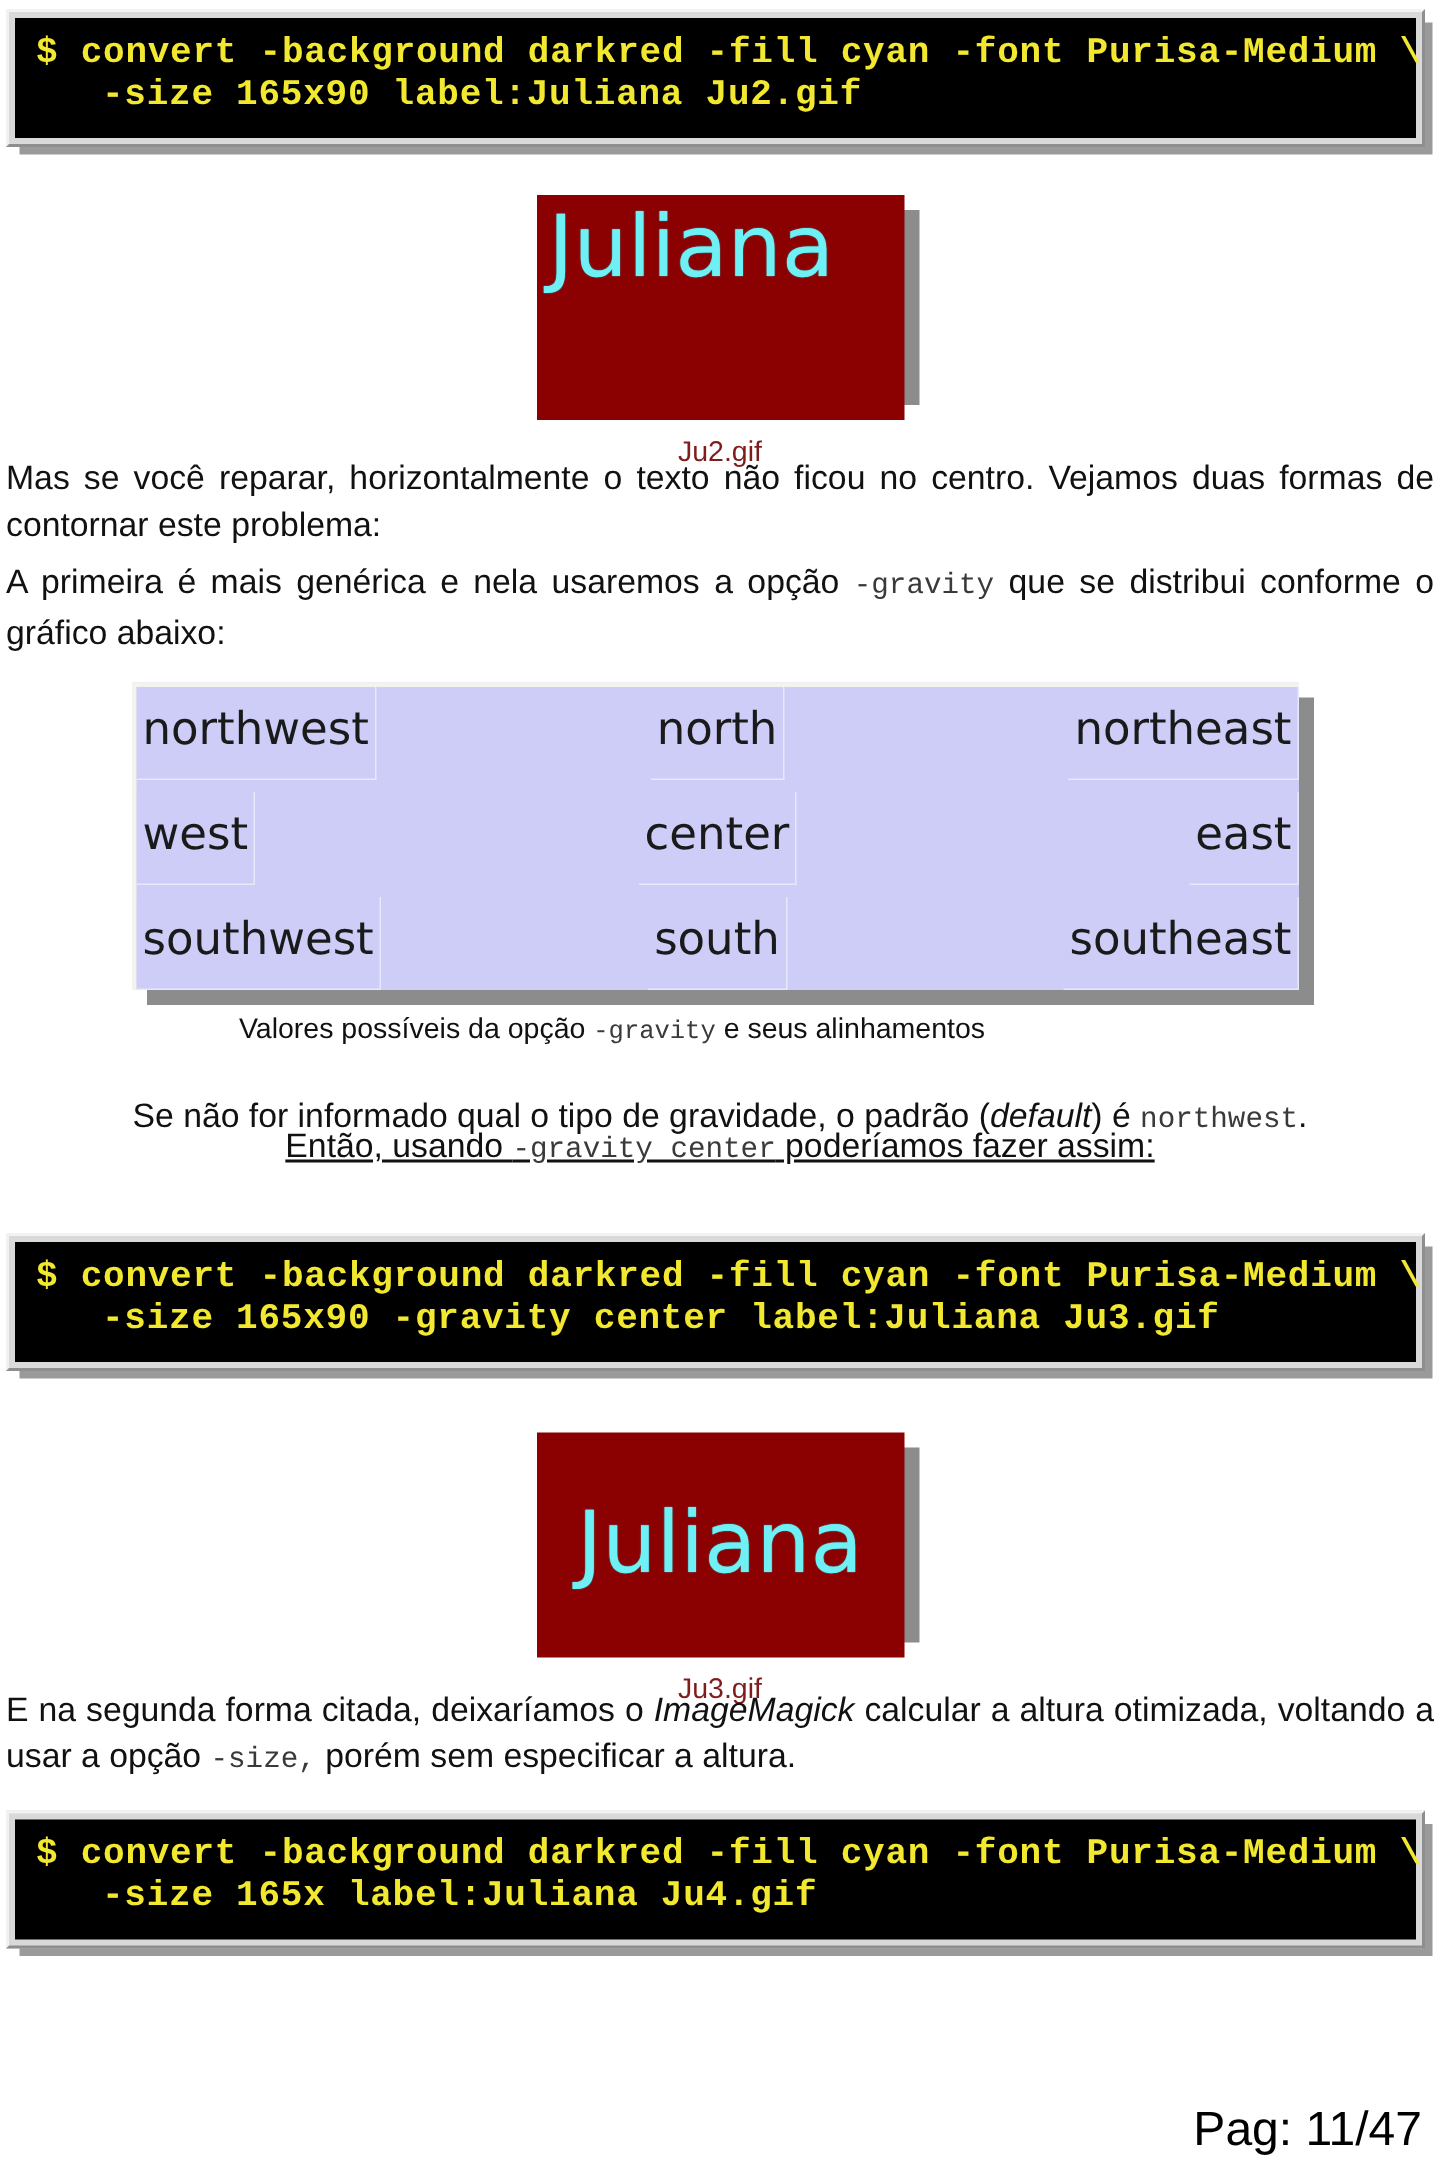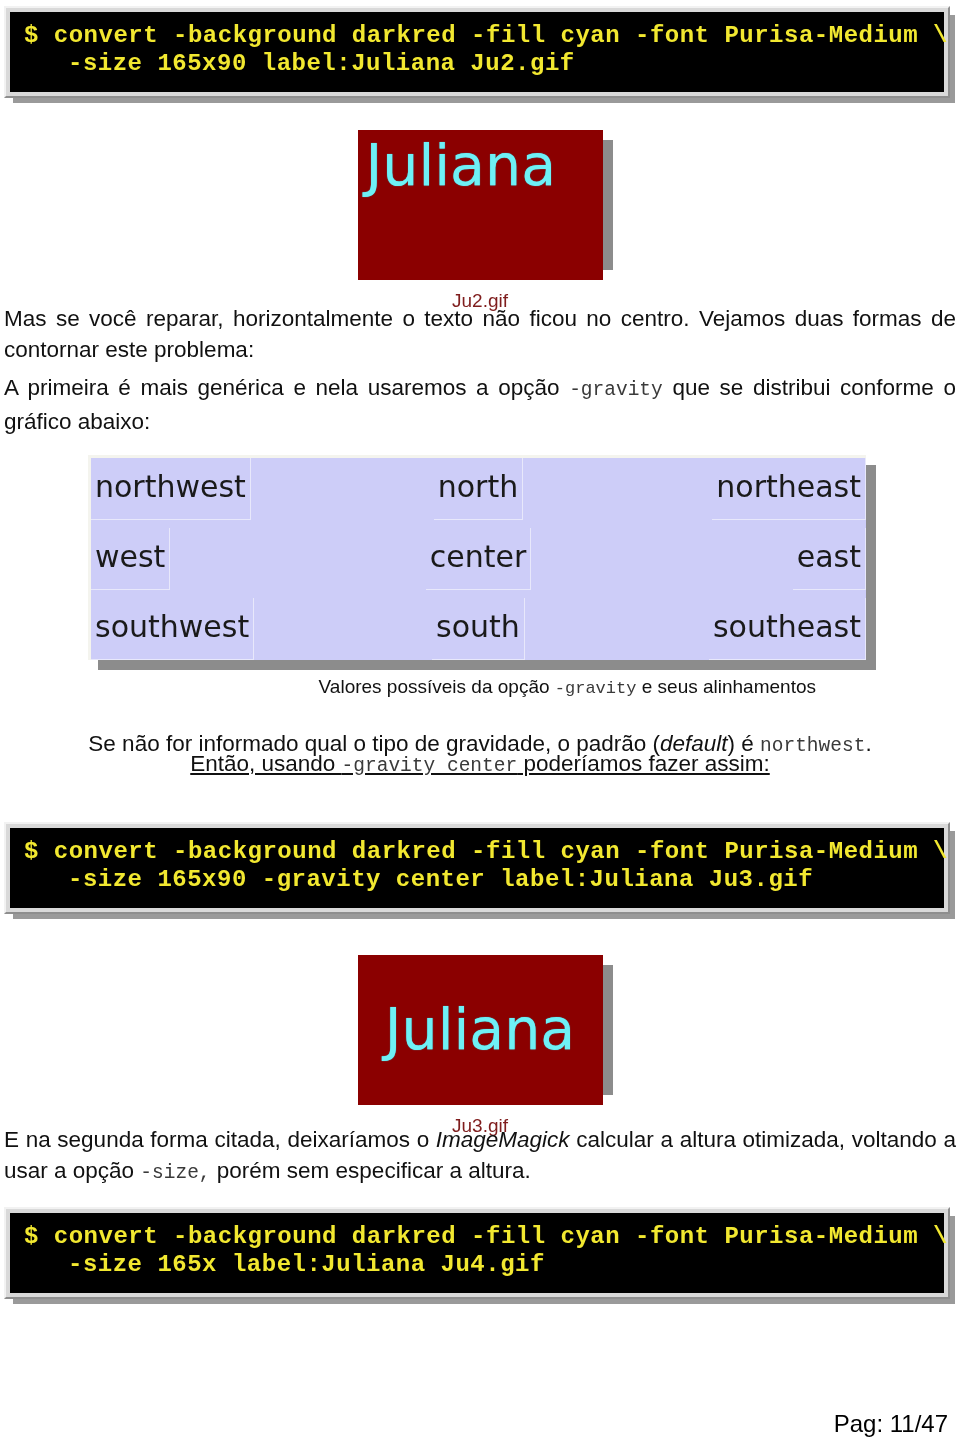--- a/index.html
+++ b/index.html
@@ -170,32 +170,32 @@
   
   .av-n  { align-items: flex-start; }
   .av-m  { align-items: center; }
   .av-s  { align-items: flex-end; }
 
   .grid-caption {
     position: absolute;
     left: 0;
     top: 676px;
     width: 816px;
-    text-align: right;
+    text-align: center;
     font-size: 19px;
     color: #111;
   }
   .grid-caption code.mono { font-size: 17px; }
 
   
   .footer {
     position: absolute;
     right: 12px;
     bottom: 10px;
-    font-size: 24px;
+    font-size: 32px;
     color: #000;
   }
 </style>
 </head>
 <body>
 
 <div class="term-wrap" style="top:6px;">
   <div class="term-shadow"></div>
   <div class="term-outer">
     <div class="term-inner">

